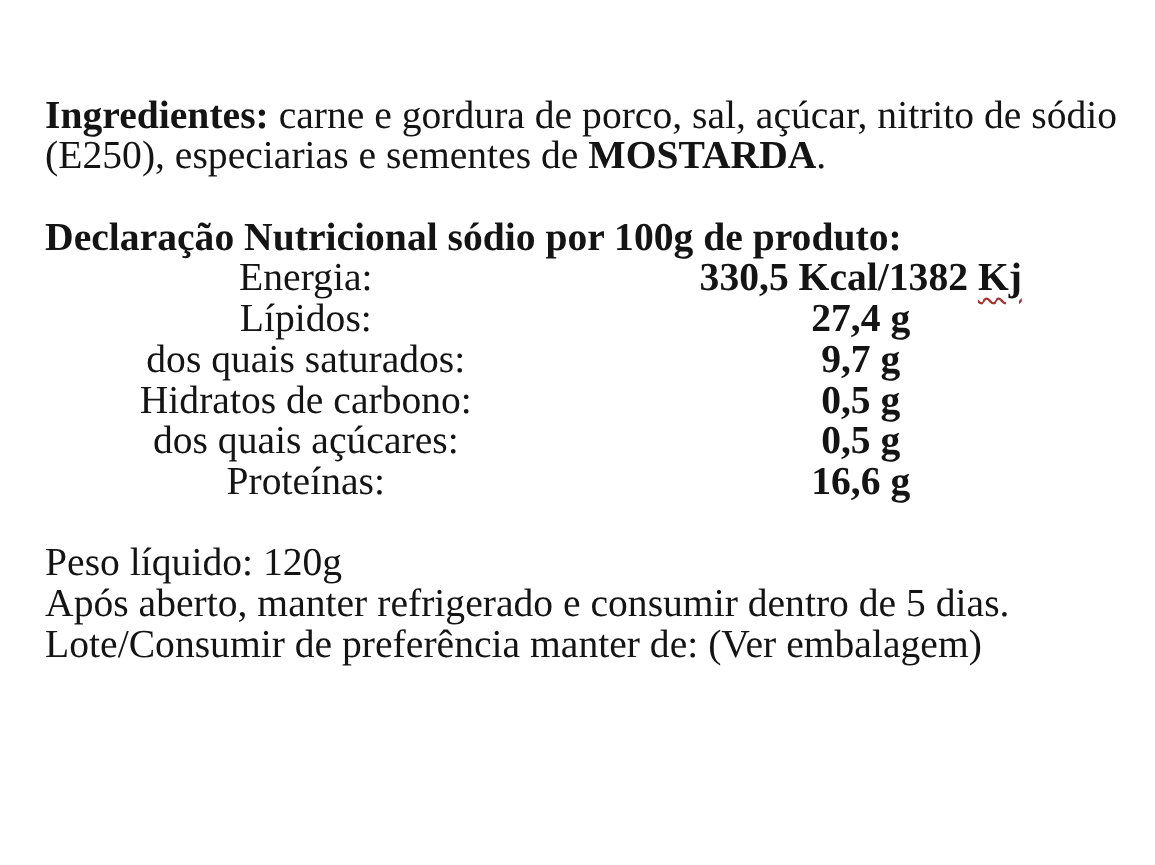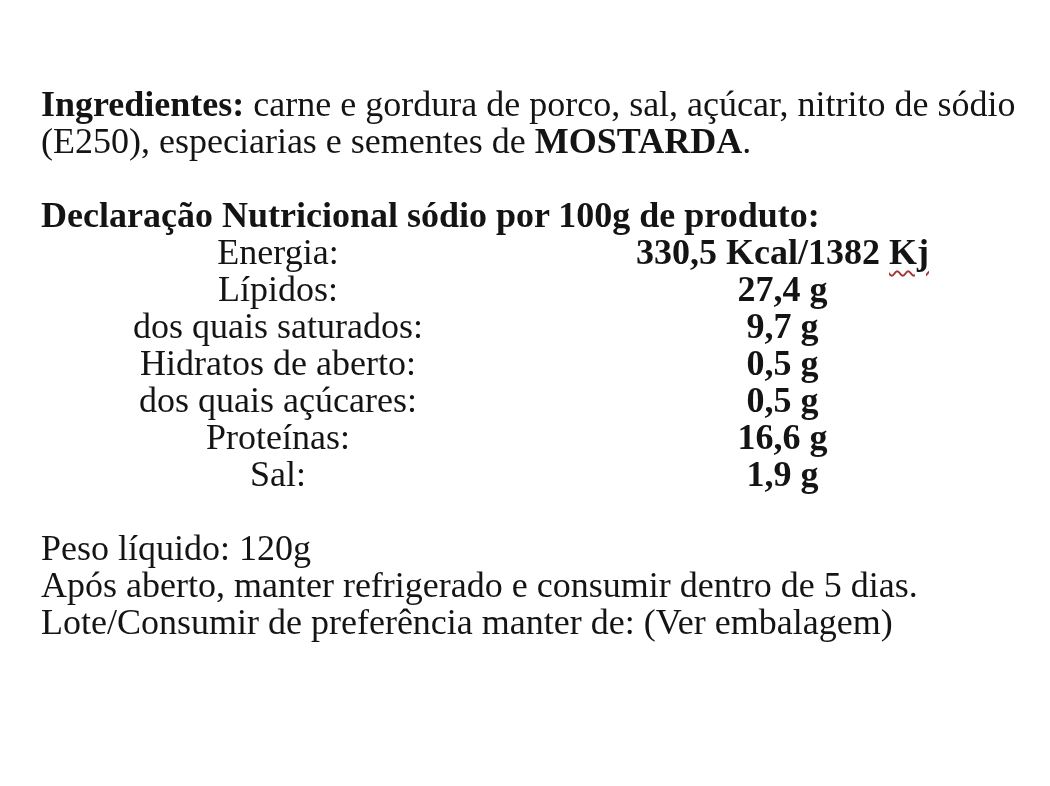--- a/index.html
+++ b/index.html
@@ -71,38 +71,34 @@
       <span class="nlabel">Lípidos:</span>
       <span class="nvalue">27,4 g</span>
     </div>
 
     <div class="nrow">
       <span class="nlabel">dos quais saturados:</span>
       <span class="nvalue">9,7 g</span>
     </div>
 
     <div class="nrow">
-      <span class="nlabel">Hidratos de aberto:</span>
+      <span class="nlabel">Hidratos de carbono:</span>
       <span class="nvalue">0,5 g</span>
     </div>
 
     <div class="nrow">
       <span class="nlabel">dos quais açúcares:</span>
       <span class="nvalue">0,5 g</span>
     </div>
 
     <div class="nrow">
       <span class="nlabel">Proteínas:</span>
       <span class="nvalue">16,6 g</span>
     </div>
 
-    <div class="nrow">
-      <span class="nlabel">Sal:</span>
-      <span class="nvalue">1,9 g</span>
-    </div>
 
     <div class="spacer"></div>
 
     <div>Peso líquido: 120g</div>
     <div>Após aberto, manter refrigerado e consumir dentro de 5 dias.</div>
     <div>Lote/Consumir de preferência manter de: (Ver embalagem)</div>
 
   </div>
 </div>
 

